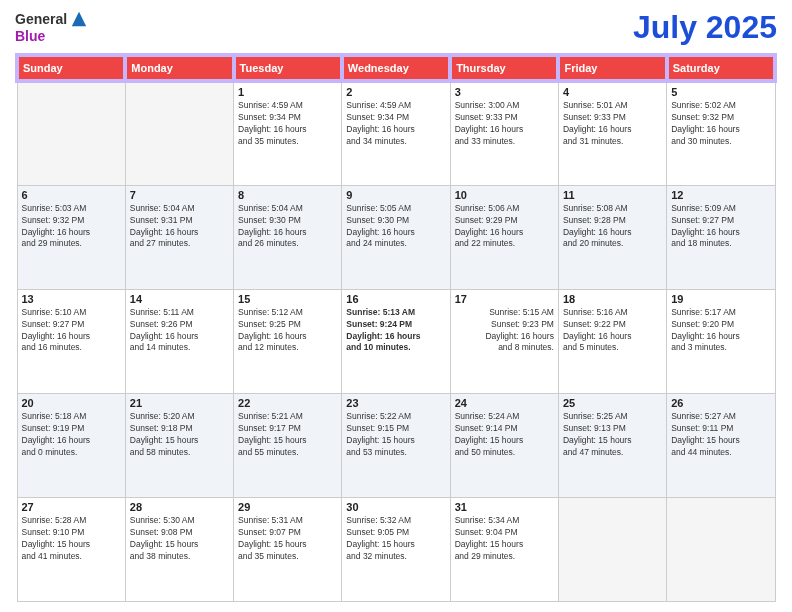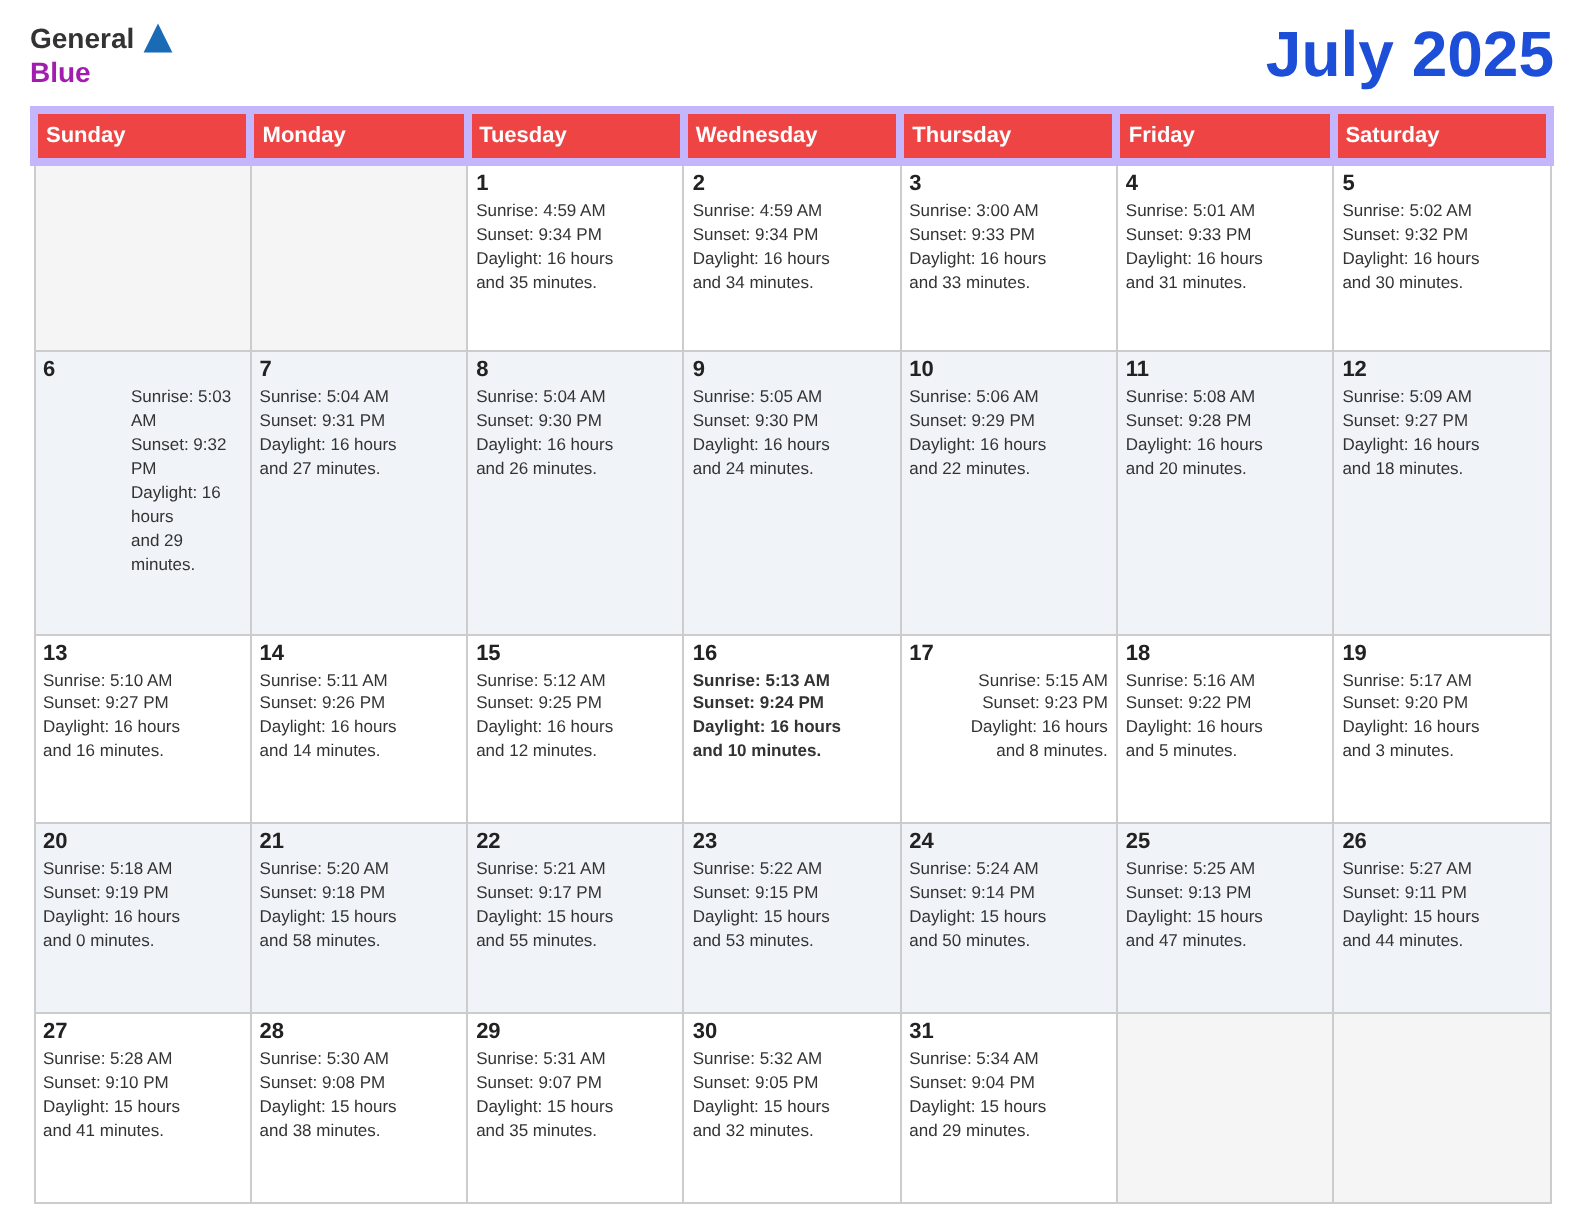--- a/index.html
+++ b/index.html
@@ -170,21 +170,21 @@
             <span class="day-num">5</span>
             <div class="day-info" style="white-space: pre-line;">Sunrise: 5:02 AM
 Sunset: 9:32 PM
 Daylight: 16 hours
 and 30 minutes.</div>
           </td>
         </tr>
         <tr class="row-alt">
           <td>
             <span class="day-num">6</span>
-            <div class="day-info" style="white-space: pre-line; margin-left: 44px;">Sunrise: 5:03 AM
+            <div class="day-info" style="white-space: pre-line;">Sunrise: 5:03 AM
 Sunset: 9:32 PM
 Daylight: 16 hours
 and 29 minutes.</div>
           </td>
           <td>
             <span class="day-num">7</span>
             <div class="day-info" style="white-space: pre-line;">Sunrise: 5:04 AM
 Sunset: 9:31 PM
 Daylight: 16 hours
 and 27 minutes.</div>

